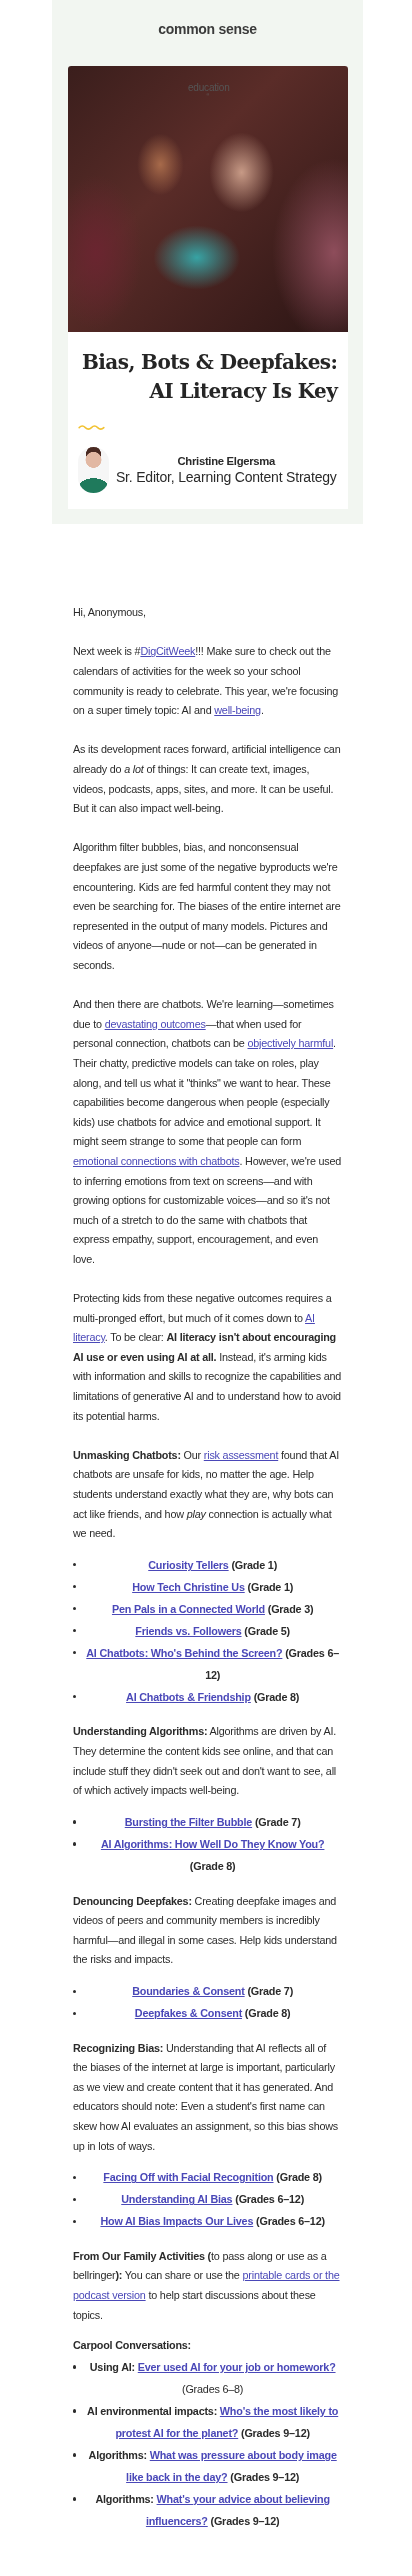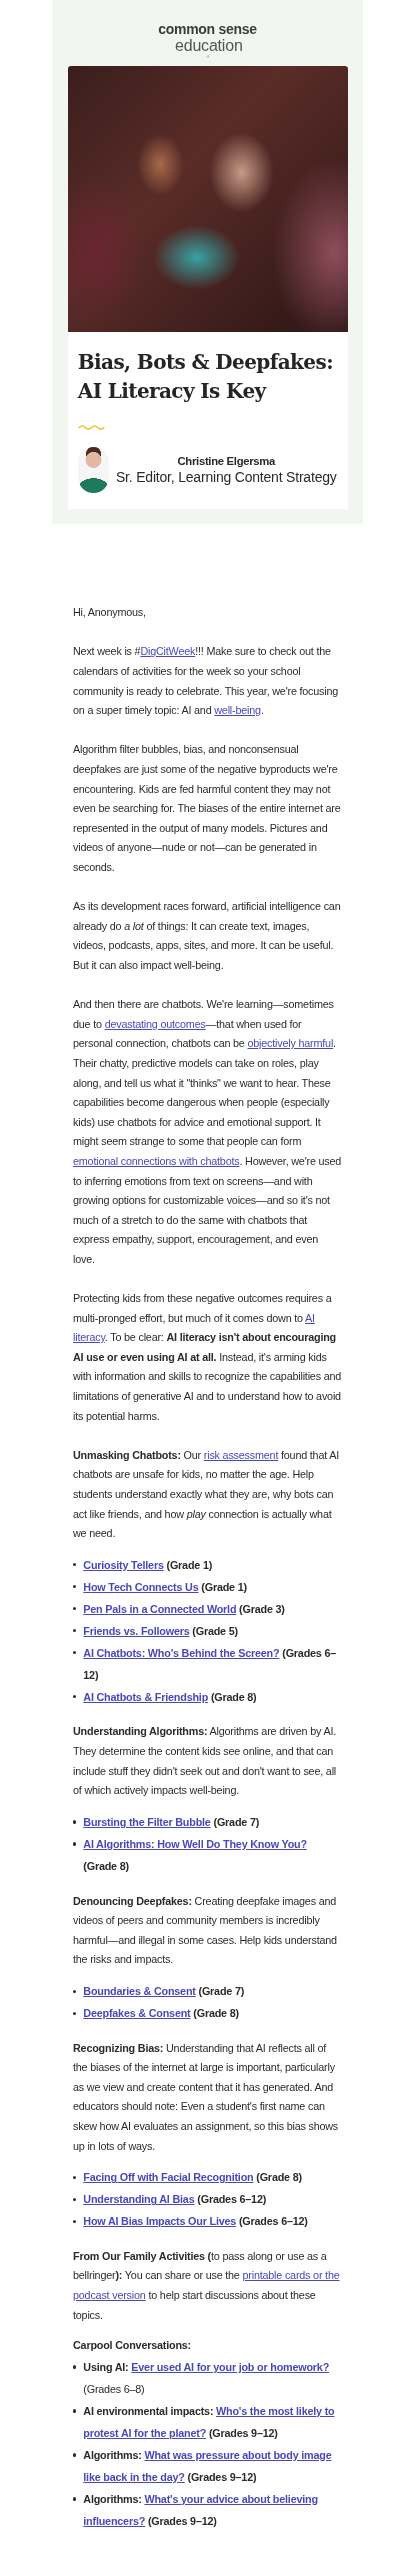--- a/index.html
+++ b/index.html
@@ -7,54 +7,54 @@
   body { font-family: "Liberation Sans", "DejaVu Sans", sans-serif; color: #2b2b2b; }
   a { color: #4a48b8; }
 
   .email { width: 311px; margin-left: 52px; position: relative; }
 
   
   .hero { background: #f2f6f1; padding: 20.6px 15.5px 15px 15.5px; }
   .brand { display: flex; align-items: center; height: 30px; margin-bottom: 15.5px; padding-left: 0; flex-direction: column; }
   .brand-check { width: 19.6px; height: 19.6px; margin-right: 3.1px; }
   .brand-word-bold { font-size: 14px; font-weight: bold; color: #3b3b3b; letter-spacing: -0.3px; }
-  .brand-word-light { font-size: 16px; color: #555; margin-left: 2.6px; letter-spacing: -0.2px; }
+  .brand-word-light { font-size: 10px; color: #555; margin-left: 2.6px; letter-spacing: -0.2px; margin-top: 45px; }
   .brand-reg { font-size: 3.6px; vertical-align: top; color: #666; margin-left: 0.5px; }
 
   .hero-card { background: #ffffff; border-radius: 3.1px 3.1px 0 0; overflow: hidden; }
   .hero-image {
     height: 266px; width: 100%;
     background:
       radial-gradient(ellipse 46px 57px at 62% 40%, #c79a86 0%, rgba(199,154,134,0) 70%),
       radial-gradient(ellipse 31px 41px at 33% 37%, #a76a4a 0%, rgba(167,106,74,0) 75%),
       radial-gradient(ellipse 62px 46px at 46% 72%, #37a3a4 0%, rgba(55,163,164,0) 70%),
       radial-gradient(ellipse 88px 134px at 95% 70%, #8e4d5b 0%, rgba(142,77,91,0) 70%),
       radial-gradient(ellipse 62px 103px at 10% 70%, #6a2530 0%, rgba(106,37,48,0) 75%),
       linear-gradient(135deg, #3a1e1c 0%, #5a2c28 40%, #2b1514 100%);
   }
   .hero-body { padding: 15.5px 10.3px 16.5px 10.3px; }
-  .title { font-family: "DejaVu Serif", "Liberation Serif", serif; font-size: 20px; line-height: 29px; font-weight: bold; color: #252525; letter-spacing: -0.6px; }
+  .title { font-family: "DejaVu Serif", "Liberation Serif", serif; font-size: 20px; line-height: 29px; font-weight: bold; color: #252525; letter-spacing: -0.6px; text-align: right; }
   .squiggle { display: block; margin: 18.5px 0 15.5px 0; width: 27px; height: 7.2px; }
   .author { display: flex; align-items: center; text-align: center; }
   .author-photo {
     width: 31px; height: 46px; margin-right: 7.2px; border-radius: 15.5px;
     background:
       radial-gradient(circle at 50% 28%, #e2b8a3 0 7.7px, transparent 8.2px),
       radial-gradient(circle at 50% 15%, #4a2a22 0 7.2px, transparent 7.7px),
       radial-gradient(ellipse 14.4px 9.3px at 50% 88%, #1f7a5c 0 100%, transparent 100%),
       #f6f6f6;
   }
   .author-name { font-size: 11.3px; font-weight: bold; color: #2a2a2a; letter-spacing: -0.3px; line-height: 15.5px; }
   .author-role { font-size: 14px; color: #2a2a2a; letter-spacing: -0.2px; line-height: 15.5px; }
 
   
   .content { padding: 31px 21px 0 21px; font-size: 10.8px; line-height: 19.6px; color: #2b2b2b; letter-spacing: -0.2px; margin-top: 48px; }
   .content p { margin-bottom: 19.6px; }
   .content p.tight { margin-bottom: 10.3px; }
-  .content ul { list-style: none; margin: 0 0 14.4px 0; }
+  .content ul { list-style: none; margin: 0 0 14.4px 0; text-align: center; }
   .content li { position: relative; padding-left: 10.3px; line-height: 22px; }
   .content li::before { content: ""; position: absolute; left: 0; top: 9.3px; width: 3.1px; height: 3.1px; border-radius: 1.5px; background: #2b2b2b; }
   .content li a { font-weight: bold; }
   .content li .grade { font-weight: bold; }
   .content li .lead { font-weight: bold; }
   .content .carpool-head { font-weight: bold; margin-bottom: 1px; }
 </style>
 </head>
 <body>
 
@@ -87,33 +87,33 @@
         </div>
       </div>
     </div>
   </div>
 
   <div class="content">
     <p>Hi, Anonymous,</p>
 
     <p><span>Next week is #</span><a href="#">DigCitWeek</a><span>!!! Make sure to check out the calendars of activities for the week so your school community is ready to celebrate. This year, we're focusing on a super timely topic: AI and </span><a href="#">well-being</a><span>.</span></p>
 
+    <p><span>As its development races forward, artificial intelligence can already do </span><em>a lot</em><span> of things: It can create text, images, videos, podcasts, apps, sites, and more. It can be useful. But it can also impact well-being.</span></p>
+
     <p>Algorithm filter bubbles, bias, and nonconsensual deepfakes are just some of the negative byproducts we're encountering. Kids are fed harmful content they may not even be searching for. The biases of the entire internet are represented in the output of many models. Pictures and videos of anyone—nude or not—can be generated in seconds.</p>
-
-    <p><span>As its development races forward, artificial intelligence can already do </span><em>a lot</em><span> of things: It can create text, images, videos, podcasts, apps, sites, and more. It can be useful. But it can also impact well-being.</span></p>
 
     <p><span>And then there are chatbots. We're learning—sometimes due to </span><a href="#">devastating outcomes</a><span>—that when used for personal connection, chatbots can be </span><a href="#">objectively harmful</a><span>. Their chatty, predictive models can take on roles, play along, and tell us what it "thinks" we want to hear. These capabilities become dangerous when people (especially kids) use chatbots for advice and emotional support. It might seem strange to some that people can form </span><a href="#">emotional connections with chatbots</a><span>. However, we're used to inferring emotions from text on screens—and with growing options for customizable voices—and so it's not much of a stretch to do the same with chatbots that express empathy, support, encouragement, and even love.</span></p>
 
     <p><span>Protecting kids from these negative outcomes requires a multi-pronged effort, but much of it comes down to </span><a href="#">AI literacy</a><span>. To be clear: </span><strong>AI literacy isn't about encouraging AI use or even using AI at all.</strong><span> Instead, it's arming kids with information and skills to recognize the capabilities and limitations of generative AI and to understand how to avoid its potential harms.</span></p>
 
 
     <p class="tight"><strong>Unmasking Chatbots:</strong><span> Our </span><a href="#">risk assessment</a><span> found that AI chatbots are unsafe for kids, no matter the age. Help students understand exactly what they are, why bots can act like friends, and how </span><em>play</em><span> connection is actually what we need.</span></p>
     <ul>
       <li><a href="#">Curiosity Tellers</a> <span class="grade">(Grade 1)</span></li>
-      <li><a href="#">How Tech Connects Us</a> <span class="grade">(Grade 1)</span></li>
+      <li><a href="#">How Tech Christine Us</a> <span class="grade">(Grade 1)</span></li>
       <li><a href="#">Pen Pals in a Connected World</a> <span class="grade">(Grade 3)</span></li>
       <li><a href="#">Friends vs. Followers</a> <span class="grade">(Grade 5)</span></li>
       <li><a href="#">AI Chatbots: Who's Behind the Screen?</a> <span class="grade">(Grades 6–12)</span></li>
       <li><a href="#">AI Chatbots &amp; Friendship</a> <span class="grade">(Grade 8)</span></li>
     </ul>
 
     <p class="tight"><strong>Understanding Algorithms:</strong><span> Algorithms are driven by AI. They determine the content kids see online, and that can include stuff they didn't seek out and don't want to see, all of which actively impacts well-being.</span></p>
     <ul>
       <li><a href="#">Bursting the Filter Bubble</a> <span class="grade">(Grade 7)</span></li>
       <li><a href="#">AI Algorithms: How Well Do They Know You?</a> <span class="grade">(Grade 8)</span></li>

